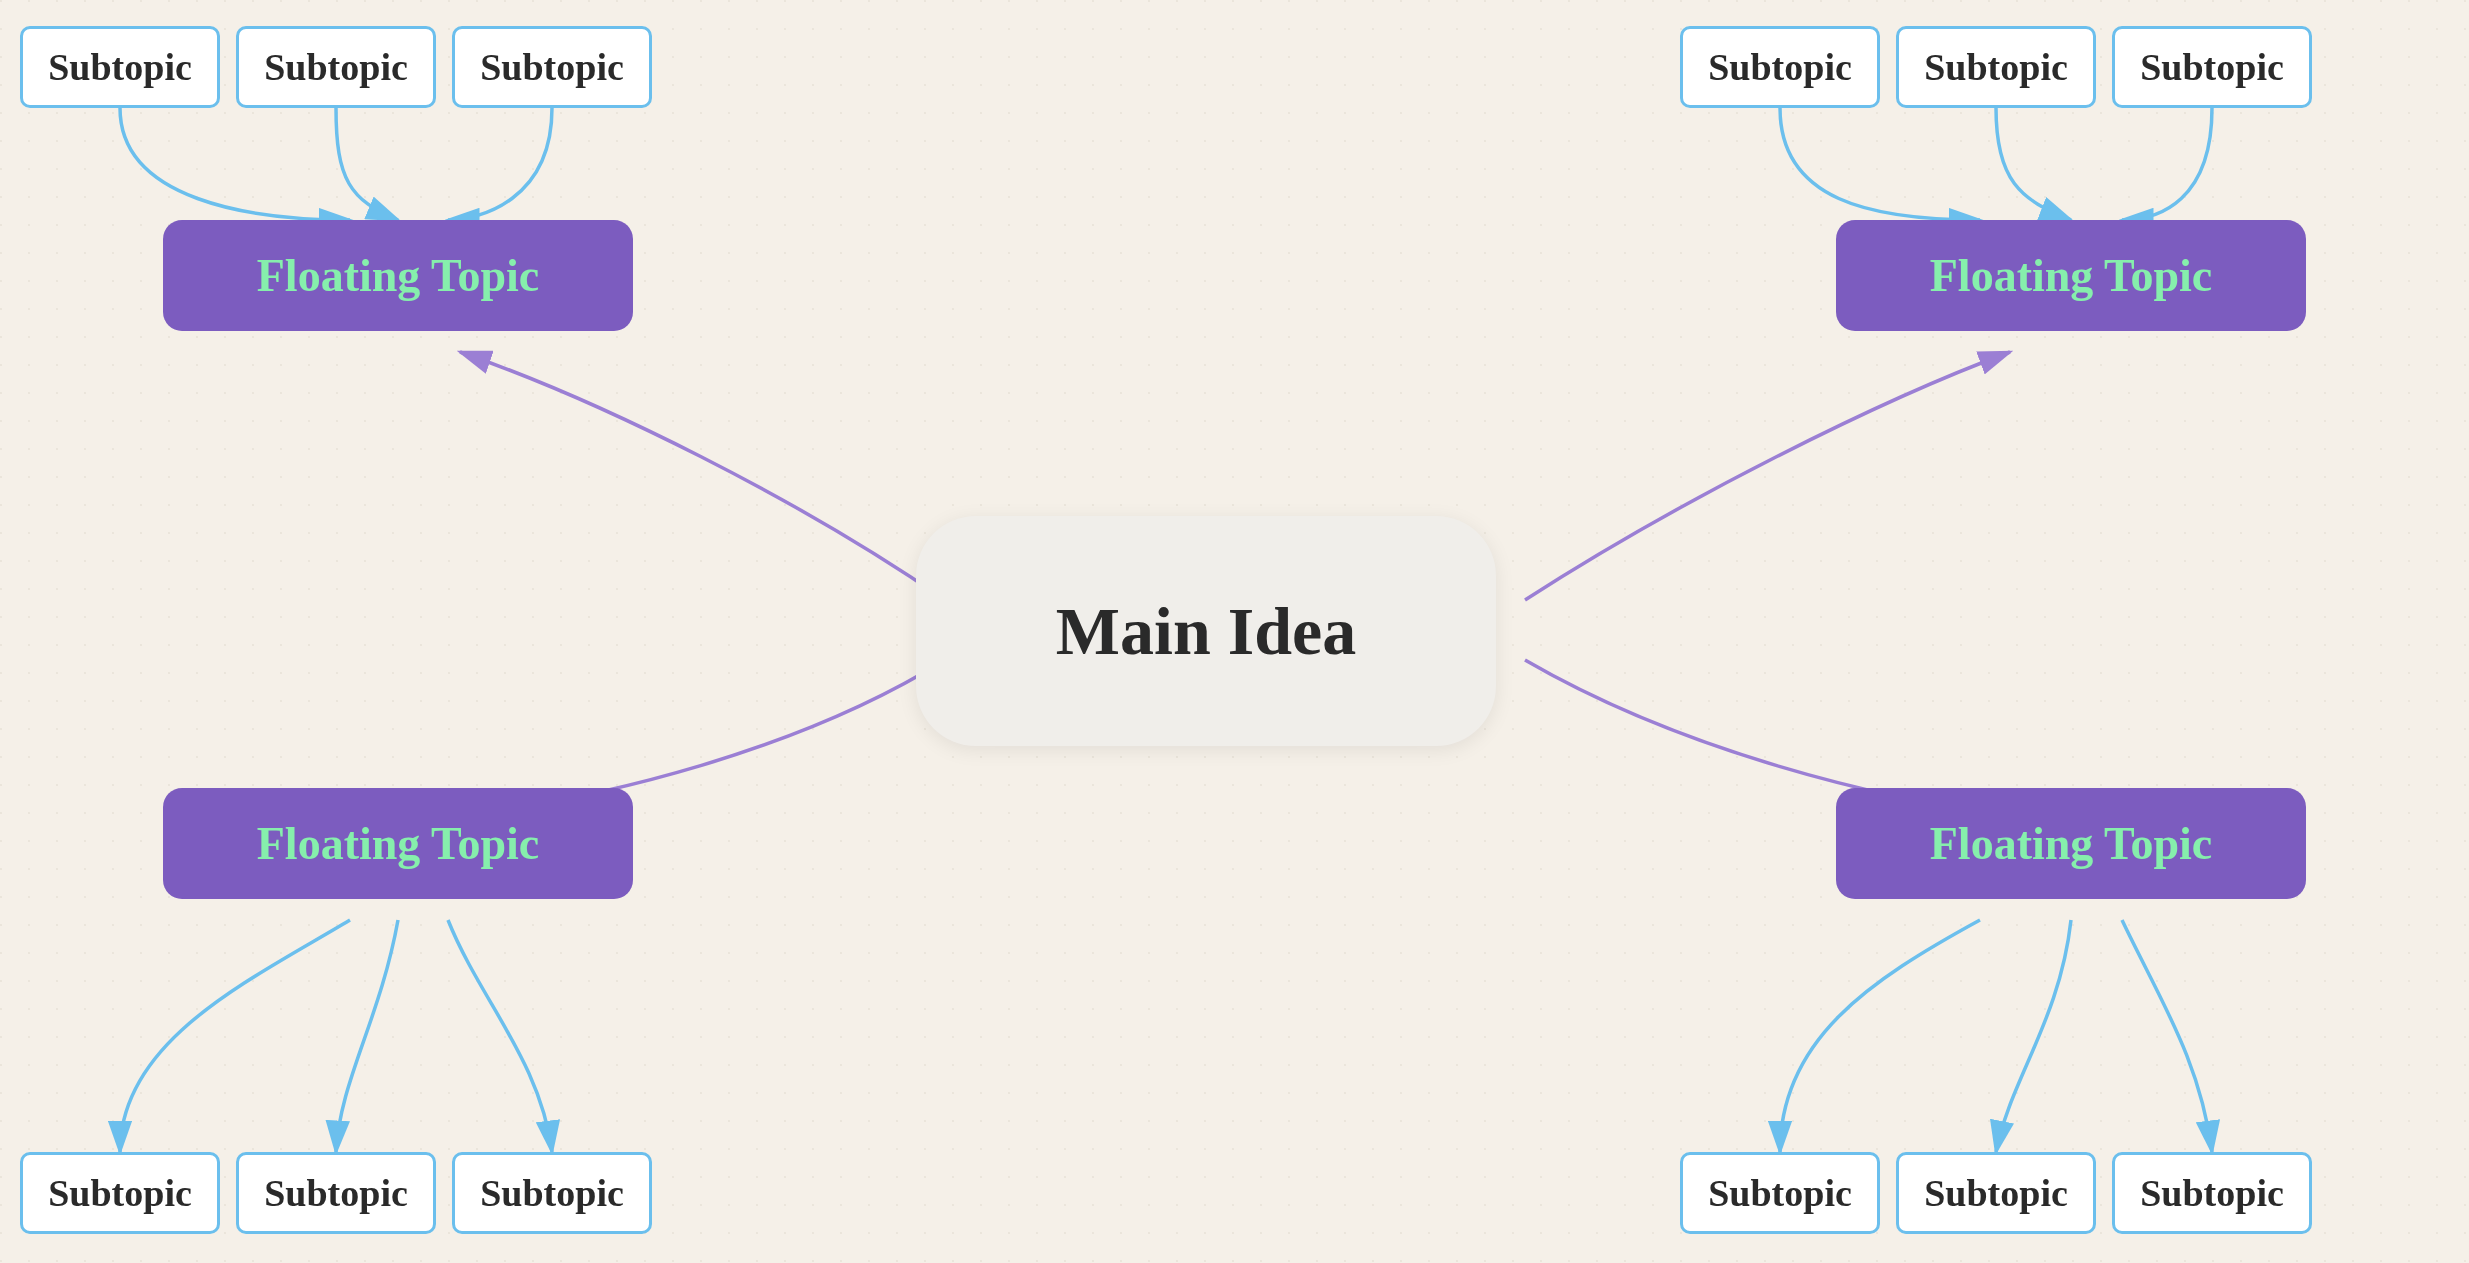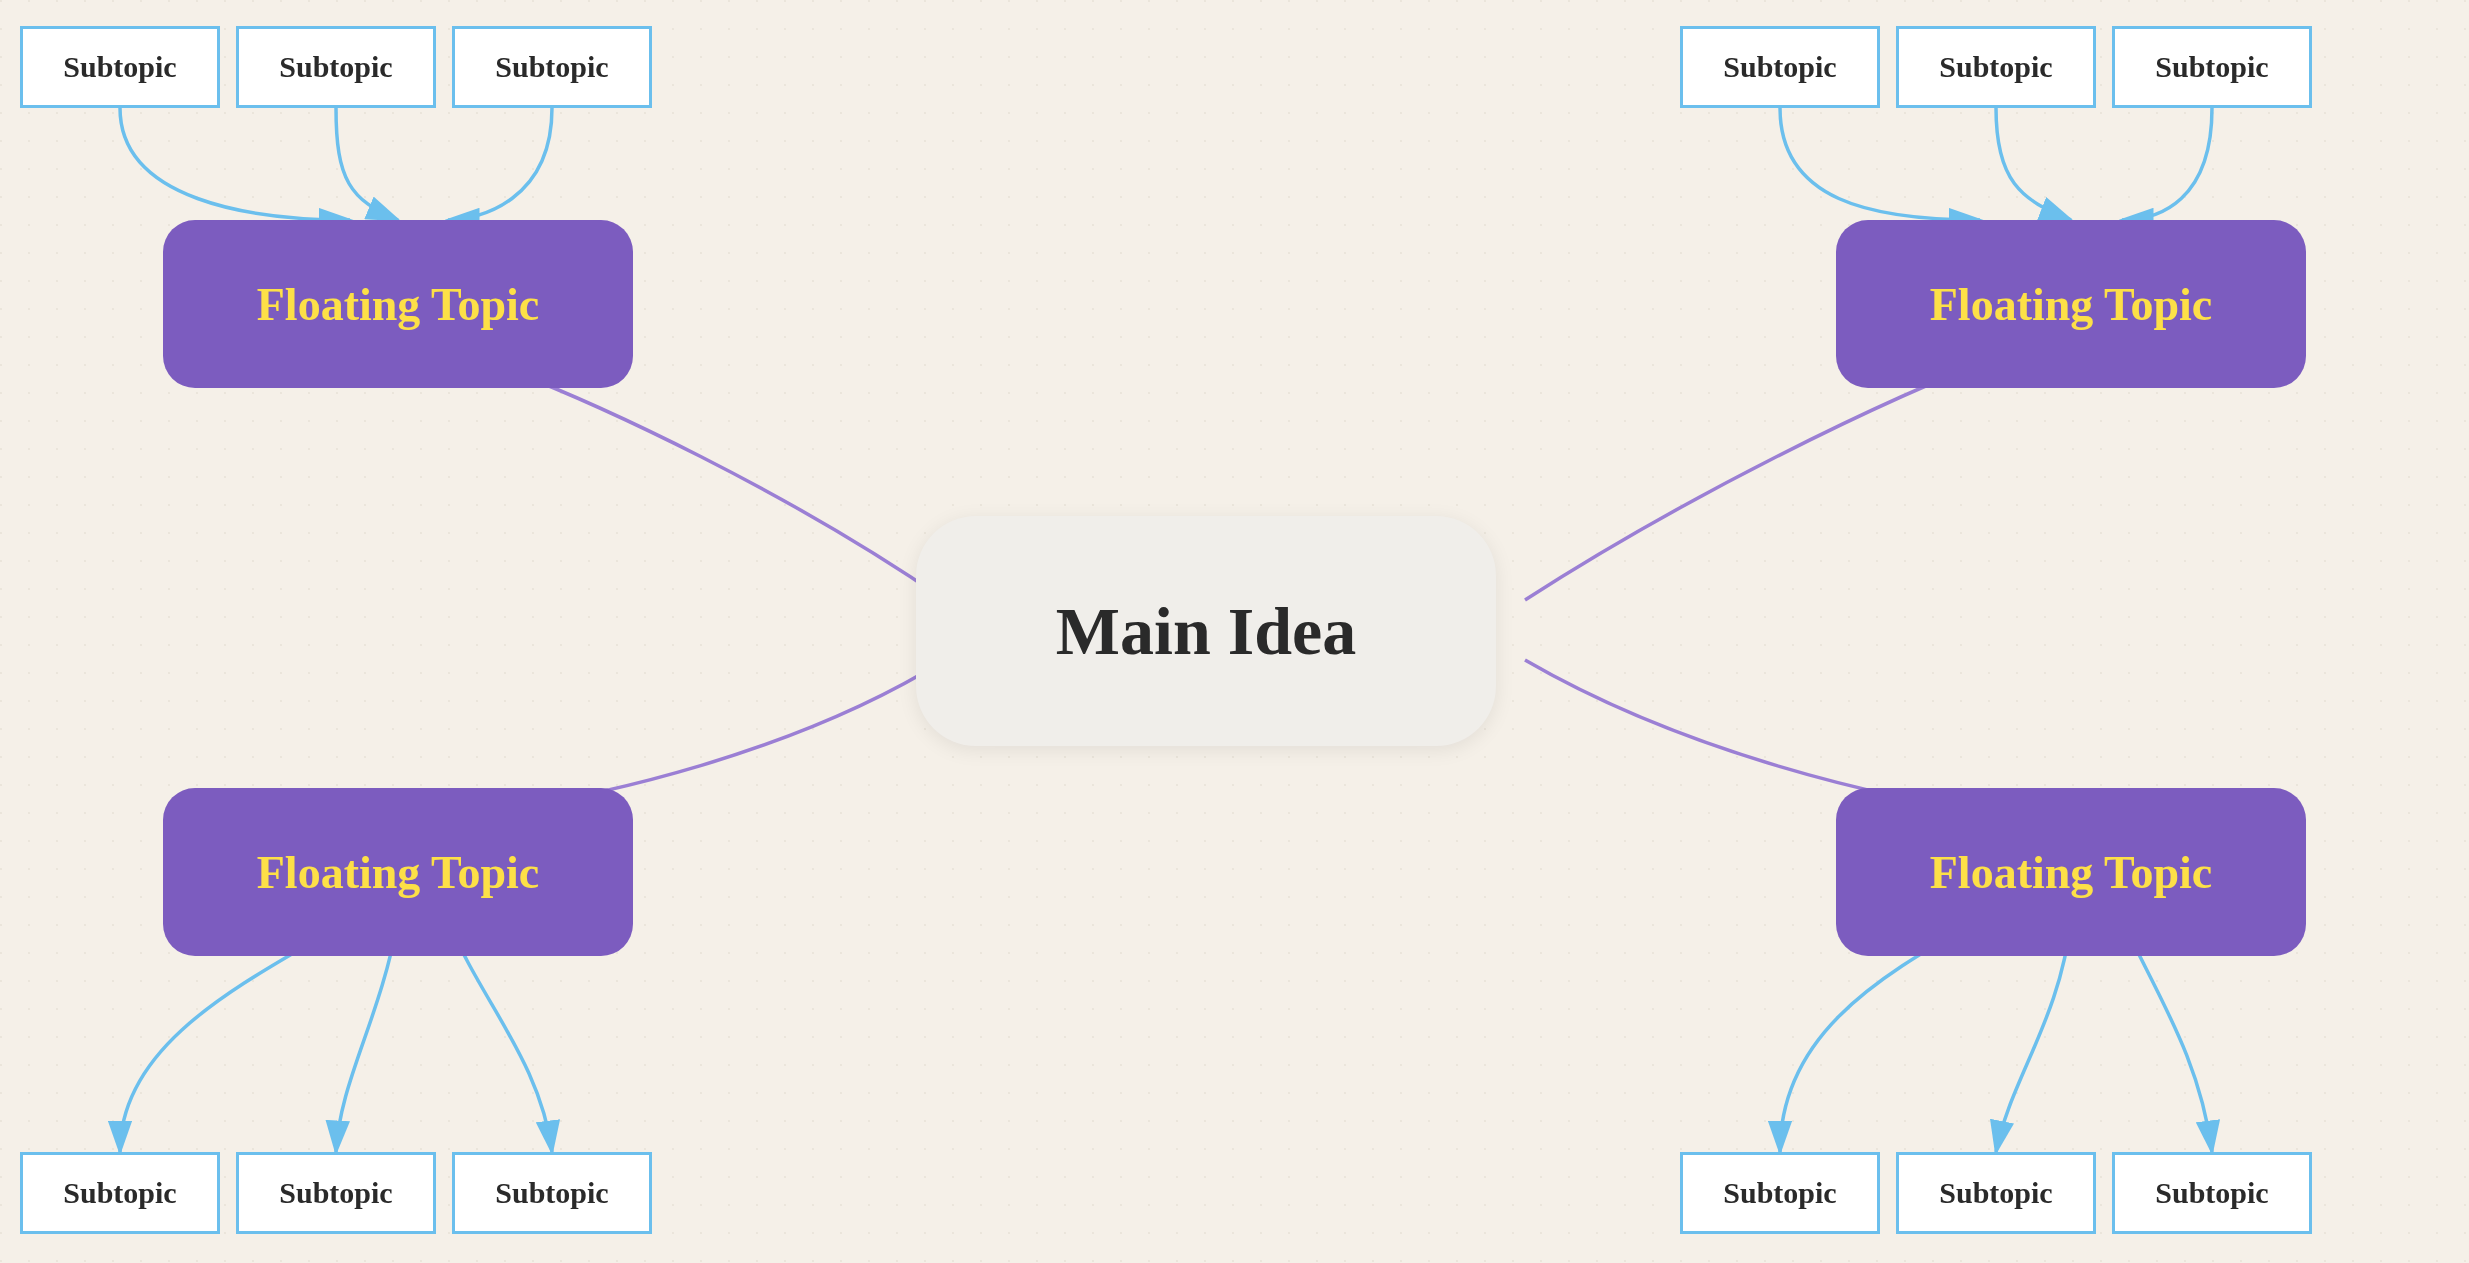--- a/index.html
+++ b/index.html
@@ -31,46 +31,46 @@
       width: 580px;
       height: 230px;
       left: 916px;
       top: 516px;
     }
 
     
     .floating-topic {
       position: absolute;
       background: #7c5cbf;
-      border-radius: 32px;
+      border-radius: 19px;
       display: flex;
       align-items: center;
       justify-content: center;
       font-size: 46px;
       font-weight: bold;
-      color: #fde047;
+      color: #86efac;
       width: 470px;
-      height: 168px;
+      height: 111px;
     }
 
     .ft-top-left    { left: 163px;  top: 220px; }
     .ft-top-right   { left: 1836px; top: 220px; }
     .ft-bottom-left { left: 163px;  top: 788px; }
     .ft-bottom-right{ left: 1836px; top: 788px; }
 
     
     .subtopic {
       position: absolute;
       background: white;
       border: 3px solid #6bbfed;
-      border-radius: 0;
+      border-radius: 10px;
       display: flex;
       align-items: center;
       justify-content: center;
-      font-size: 30px;
+      font-size: 38px;
       font-weight: bold;
       color: #2a2a2a;
       width: 200px;
       height: 82px;
     }
 
     
     .st-tl-1 { left: 20px;   top: 26px; }
     .st-tl-2 { left: 236px;  top: 26px; }
     .st-tl-3 { left: 452px;  top: 26px; }

